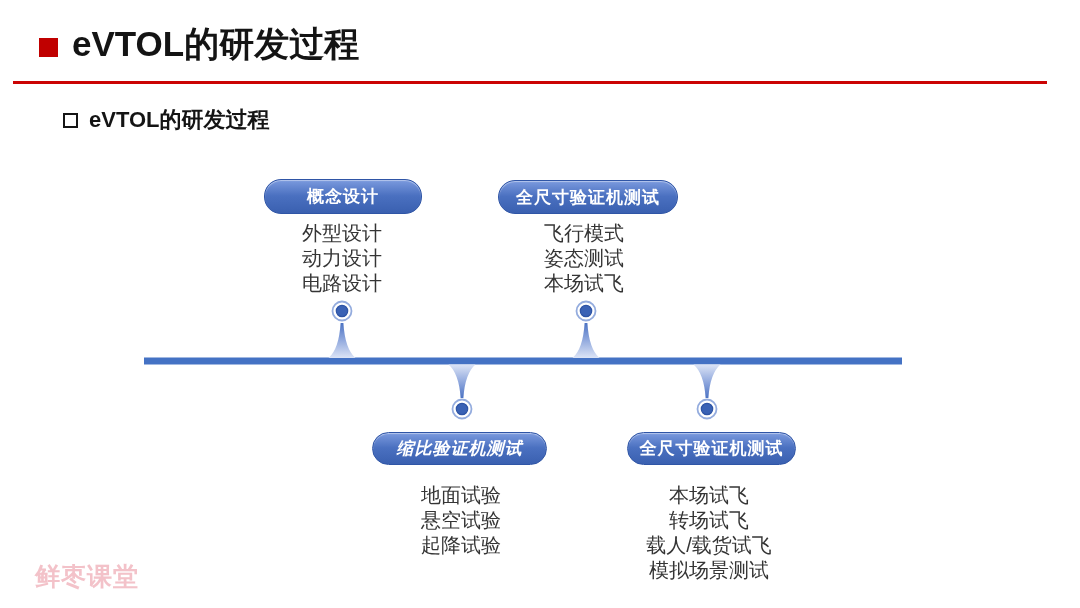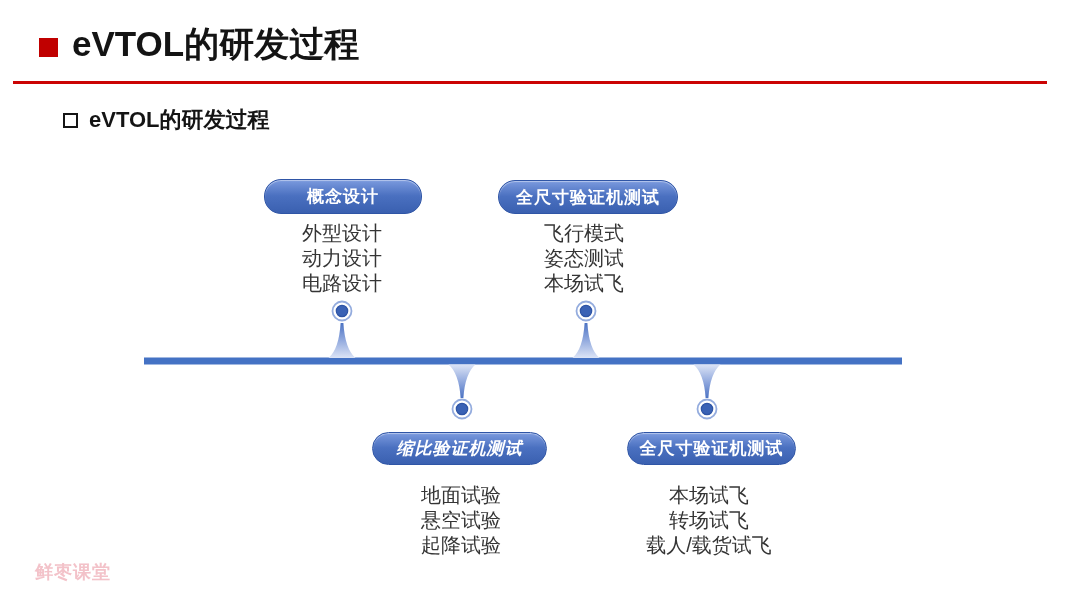--- a/index.html
+++ b/index.html
@@ -91,21 +91,21 @@
   }
   .list-a { left: 242px; top: 221px; }
   .list-b { left: 484px; top: 221px; }
   .list-c { left: 361px; top: 483px; }
   .list-d { left: 609px; top: 483px; }
 
   
   .watermark {
     position: absolute;
     left: 35px; top: 560px;
-    font-size: 18px;
+    font-size: 25px;
     font-weight: bold;
     color: #F3C2C9;
     letter-spacing: 1px;
     text-align: center;
   }
 </style>
 </head>
 <body>
 
 <div class="slide">
@@ -174,17 +174,18 @@
     <div>地面试验</div>
     <div>悬空试验</div>
     <div>起降试验</div>
   </div>
 
   <div class="stage-badge badge-d">全尺寸验证机测试</div>
   <div class="stage-list list-d">
     <div>本场试飞</div>
     <div>转场试飞</div>
     <div>载人/载货试飞</div>
+    <div>模拟场景测试</div>
   </div>
 
   <div class="watermark">鲜枣课堂</div>
 
 </div>
 
 </body></html>

